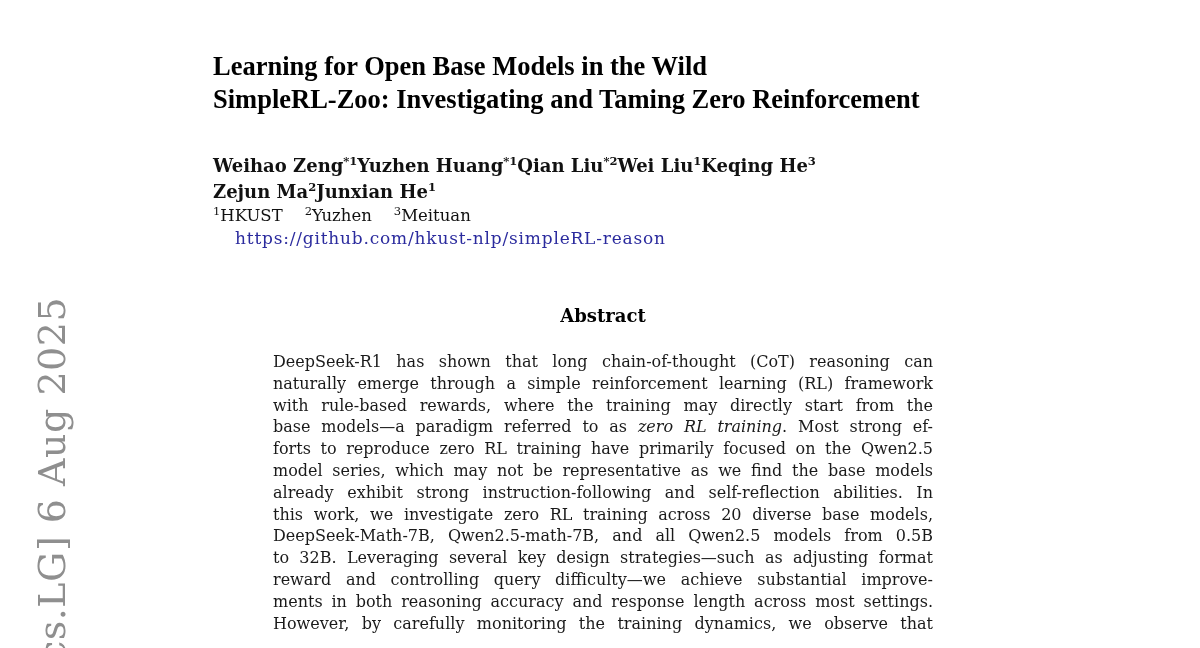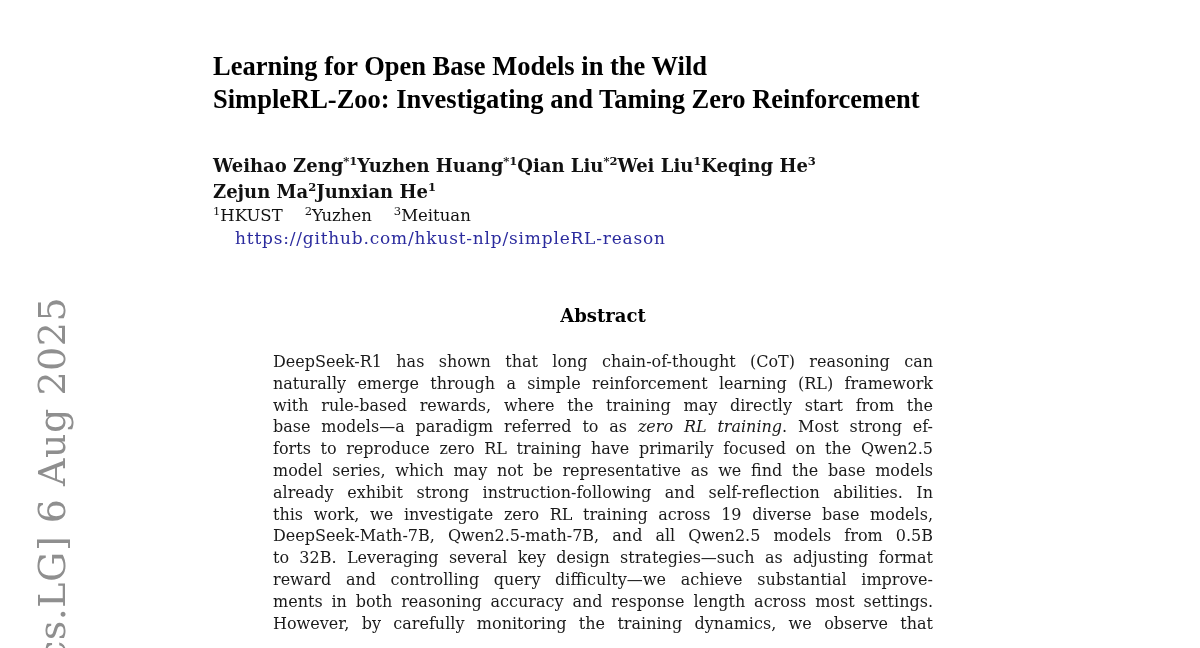--- a/index.html
+++ b/index.html
@@ -135,21 +135,21 @@
   <div class="abstract-head">Abstract</div>
 
   <div class="abstract-body">
       <div class="abs-line"><span>DeepSeek-R1 has shown that long chain-of-thought (CoT) reasoning can</span><em></em><span></span></div>
       <div class="abs-line"><span>naturally emerge through a simple reinforcement learning (RL) framework</span><em></em><span></span></div>
       <div class="abs-line"><span>with rule-based rewards, where the training may directly start from the</span><em></em><span></span></div>
       <div class="abs-line"><span>base models—a paradigm referred to as </span><em>zero RL training</em><span>. Most strong ef-</span></div>
       <div class="abs-line"><span>forts to reproduce zero RL training have primarily focused on the Qwen2.5</span><em></em><span></span></div>
       <div class="abs-line"><span>model series, which may not be representative as we find the base models</span><em></em><span></span></div>
       <div class="abs-line"><span>already exhibit strong instruction-following and self-reflection abilities. In</span><em></em><span></span></div>
-      <div class="abs-line"><span>this work, we investigate zero RL training across 19 diverse base models,</span><em></em><span></span></div>
+      <div class="abs-line"><span>this work, we investigate zero RL training across 20 diverse base models,</span><em></em><span></span></div>
       <div class="abs-line"><span>DeepSeek-Math-7B, Qwen2.5-math-7B, and all Qwen2.5 models from 0.5B</span><em></em><span></span></div>
       <div class="abs-line"><span>to 32B. Leveraging several key design strategies—such as adjusting format</span><em></em><span></span></div>
       <div class="abs-line"><span>reward and controlling query difficulty—we achieve substantial improve-</span><em></em><span></span></div>
       <div class="abs-line"><span>ments in both reasoning accuracy and response length across most settings.</span><em></em><span></span></div>
       <div class="abs-line"><span>However, by carefully monitoring the training dynamics, we observe that</span><em></em><span></span></div>
     </div>
 
 </div>
 
 </body></html>

